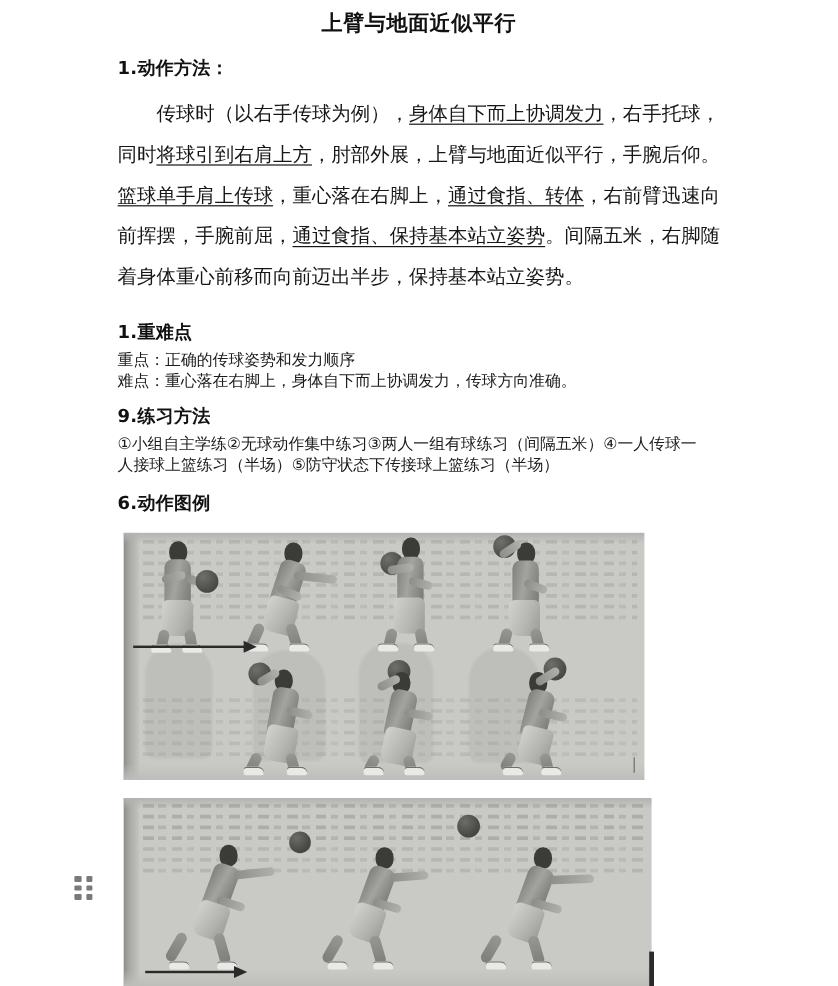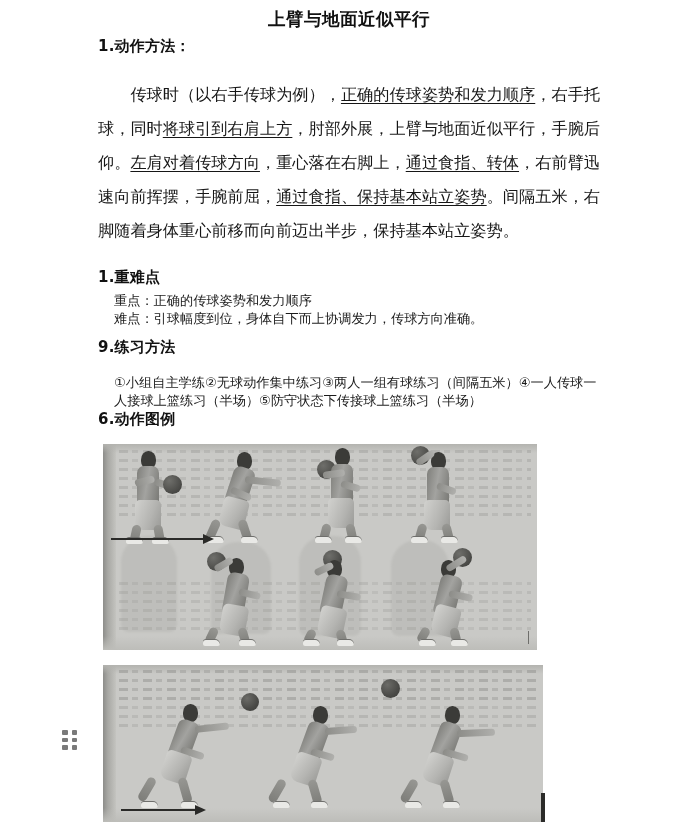--- a/index.html
+++ b/index.html
@@ -38,21 +38,21 @@
   
   .heading {
     position: absolute;
     left: 98px;
     font-size: 15px;
     font-weight: 700;
     color: #111;
     letter-spacing: 0.2px;
     white-space: nowrap;
   }
-  .h-1 { top: 37px; }
+  .h-1 { top: 48px; }
   .h-2 { top: 268px; }
   .h-4 { top: 338px; }
   .h-5 { top: 410px; }
 
   
   .body-para {
     position: absolute;
     left: 98px;
     top: 78px;
     width: 502px;
@@ -65,30 +65,30 @@
   }
   .u {
     text-decoration: underline;
     text-underline-offset: 3px;
     text-decoration-thickness: 1px;
   }
 
   
   .small-block {
     position: absolute;
-    left: 114px;
+    left: 98px;
     width: 470px;
     font-size: 13.2px;
     line-height: 18px;
     color: #1b1b1b;
   }
   .sb-2 { top: 292px; }
   .sb-4 { top: 362px; width: 492px; }
   .small-block .ln { display: block; white-space: nowrap; }
-  .sb-4 .ln { white-space: normal; margin-top: 12px; }
+  .sb-4 .ln { white-space: normal; }
 
   
   .figure {
     position: absolute;
     background: #c9c9c6;
     overflow: hidden;
   }
   #figure-1 {
     left: 103px;
     top: 444px;
@@ -259,27 +259,27 @@
 </style>
 </head>
 <body>
 
 <div class="page">
 
   <div class="doc-title">上臂与地面近似平行</div>
 
   <div class="heading h-1">1.动作方法：</div>
 
-  <div class="body-para" id="body-para-1"><span>传球时（以右手传球为例），</span><span class="u">正确的传球姿势和发力顺序</span><span>，右手托球，同时</span><span class="u">将球引到右肩上方</span><span>，肘部外展，上臂与地面近似平行，手腕后仰。</span><span class="u">左肩对着传球方向</span><span>，重心落在右脚上，</span><span class="u">通过食指、转体</span><span>，右前臂迅速向前挥摆，手腕前屈，</span><span class="u">通过食指、保持基本站立姿势</span><span>。间隔五米，右脚随着身体重心前移而向前迈出半步，保持基本站立姿势。</span></div>
+  <div class="body-para" id="body-para-1"><span>传球时（以右手传球为例），</span><span class="u">身体自下而上协调发力</span><span>，右手托球，同时</span><span class="u">将球引到右肩上方</span><span>，肘部外展，上臂与地面近似平行，手腕后仰。</span><span class="u">篮球单手肩上传球</span><span>，重心落在右脚上，</span><span class="u">通过食指、转体</span><span>，右前臂迅速向前挥摆，手腕前屈，</span><span class="u">通过食指、保持基本站立姿势</span><span>。间隔五米，右脚随着身体重心前移而向前迈出半步，保持基本站立姿势。</span></div>
 
   <div class="heading h-2">1.重难点</div>
 
   <div class="small-block sb-2">
     <span class="ln">重点：正确的传球姿势和发力顺序</span>
-    <span class="ln">难点：引球幅度到位，身体自下而上协调发力，传球方向准确。</span>
+    <span class="ln">难点：重心落在右脚上，身体自下而上协调发力，传球方向准确。</span>
   </div>
 
   <div class="heading h-4">9.练习方法</div>
 
   <div class="small-block sb-4">
     <span class="ln">①小组自主学练②无球动作集中练习③两人一组有球练习（间隔五米）④一人传球一人接球上篮练习（半场）⑤防守状态下传接球上篮练习（半场）</span>
   </div>
 
   <div class="heading h-5">6.动作图例</div>
 

